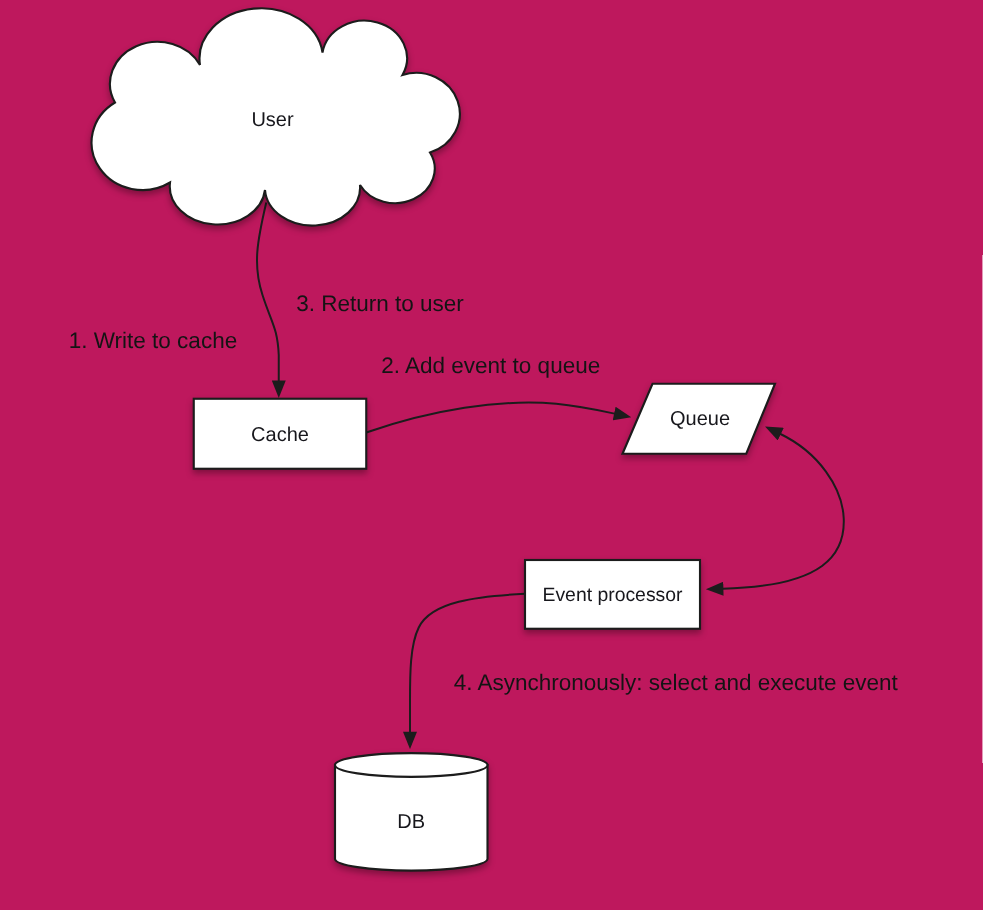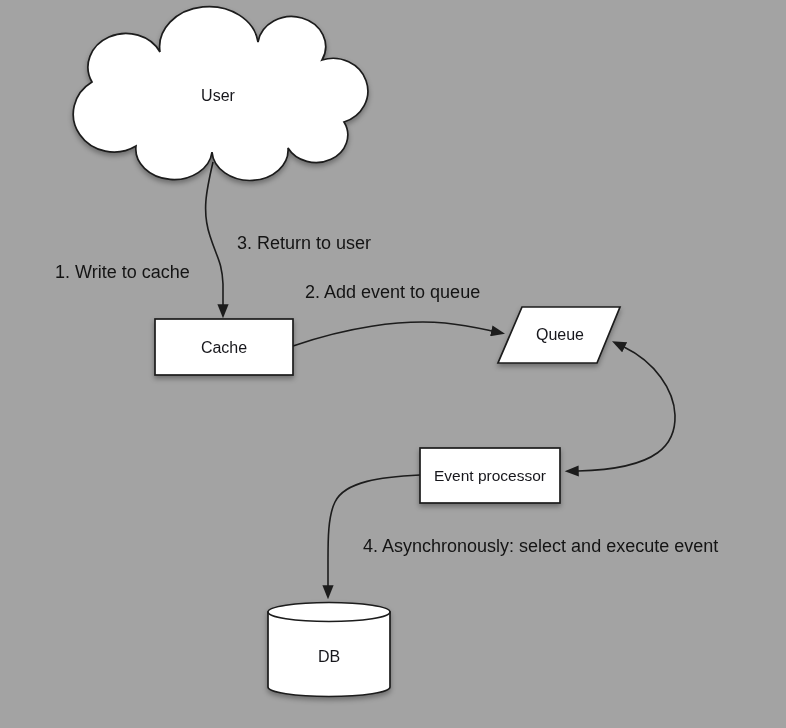--- a/index.html
+++ b/index.html
@@ -4,21 +4,21 @@
 <style>
   html, body {
     margin: 0;
     padding: 0;
     background: #ffffff;
   }
   #canvas {
     position: relative;
     width: 786px;
     height: 728px;
-    background: #a3a3a3;
+    background: #be185d;
     overflow: hidden;
     font-family: "Liberation Sans", sans-serif;
   }
   svg { display: block; }
   .shape {
     fill: #ffffff;
     stroke: #1c1c1c;
     stroke-width: 1.7;
   }
   .shadowed {

